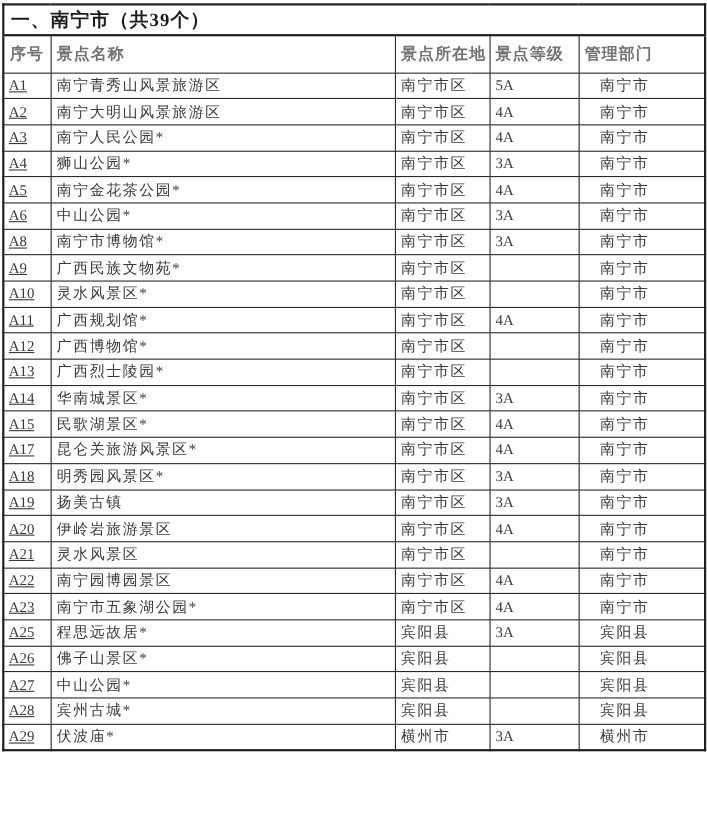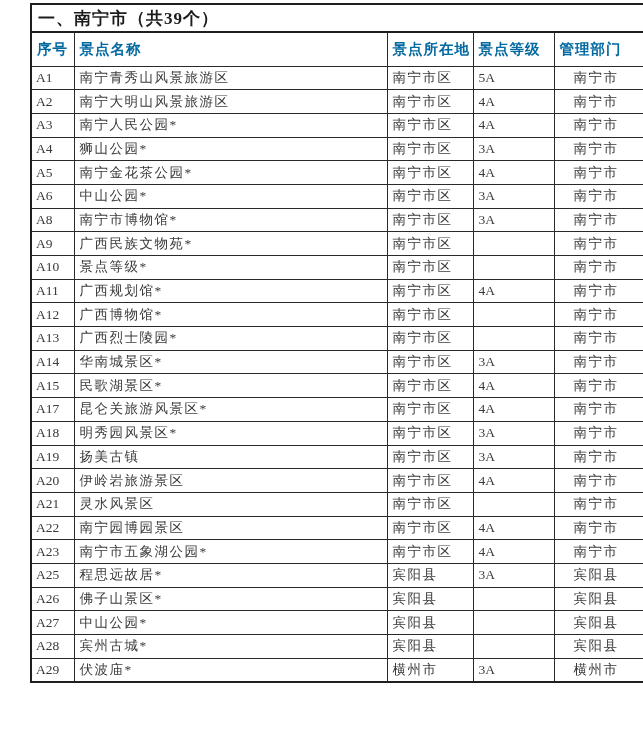--- a/index.html
+++ b/index.html
@@ -9,21 +9,20 @@
     width: 643px;
     height: 756px;
     overflow: hidden;
     font-family: "Liberation Serif", "DejaVu Serif", serif;
   }
   .page {
     padding: 3px 2px 2px 2px;
     box-sizing: border-box;
     width: 577px;
     height: 756px;
-    margin-left: 28px;
   }
   table.scenic-table {
     width: 638px;
     table-layout: fixed;
     border-collapse: collapse;
     border: 2px solid #1f1f1f;
   }
   table.scenic-table td, table.scenic-table th {
     border: 1px solid #2a2a2a;
     overflow: hidden;
@@ -37,37 +36,38 @@
     font-weight: bold;
     color: #1c1c1c;
     padding-left: 6px;
     border-bottom: 2px solid #1f1f1f;
     letter-spacing: 1px;
   }
   tr.header-row th {
     height: 34px;
     font-size: 14.5px;
     font-weight: bold;
-    color: #0369a1;
+    color: #737373;
     text-align: left;
     padding-left: 5px;
     letter-spacing: 1px;
   }
   tbody.data-body tr {
     height: 23.7px;
   }
   tbody.data-body td {
     font-size: 13.5px;
     color: #3a3a3a;
     padding-left: 5px;
     letter-spacing: 1.5px;
   }
   tbody.data-body td:first-child {
     padding-left: 4px;
     letter-spacing: 0;
+    text-decoration: underline;
   }
   tbody.data-body td:nth-child(4) {
     letter-spacing: 0;
   }
   tbody.data-body td:nth-child(5) {
     padding-left: 19px;
   }
 </style>
 </head>
 <body>
@@ -145,21 +145,21 @@
         </tr>
         <tr>
           <td>A9</td>
           <td>广西民族文物苑*</td>
           <td>南宁市区</td>
           <td></td>
           <td>南宁市</td>
         </tr>
         <tr>
           <td>A10</td>
-          <td>景点等级*</td>
+          <td>灵水风景区*</td>
           <td>南宁市区</td>
           <td></td>
           <td>南宁市</td>
         </tr>
         <tr>
           <td>A11</td>
           <td>广西规划馆*</td>
           <td>南宁市区</td>
           <td>4A</td>
           <td>南宁市</td>

